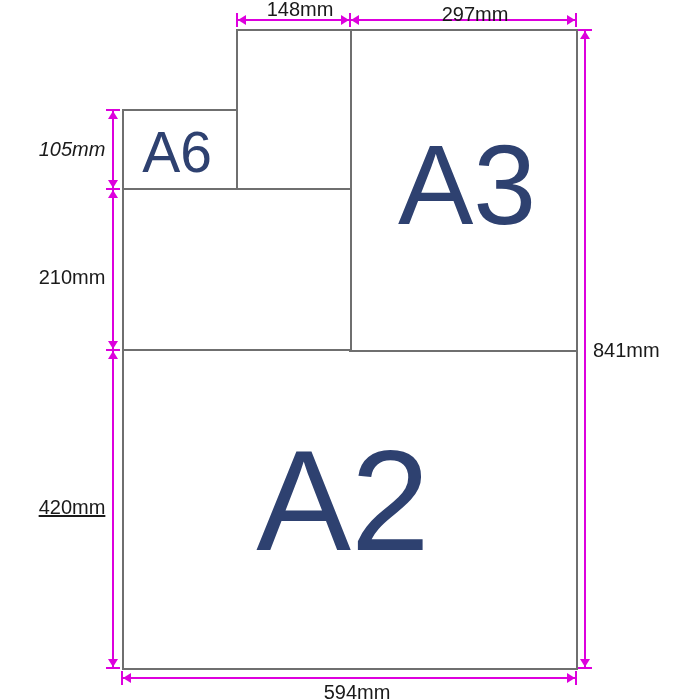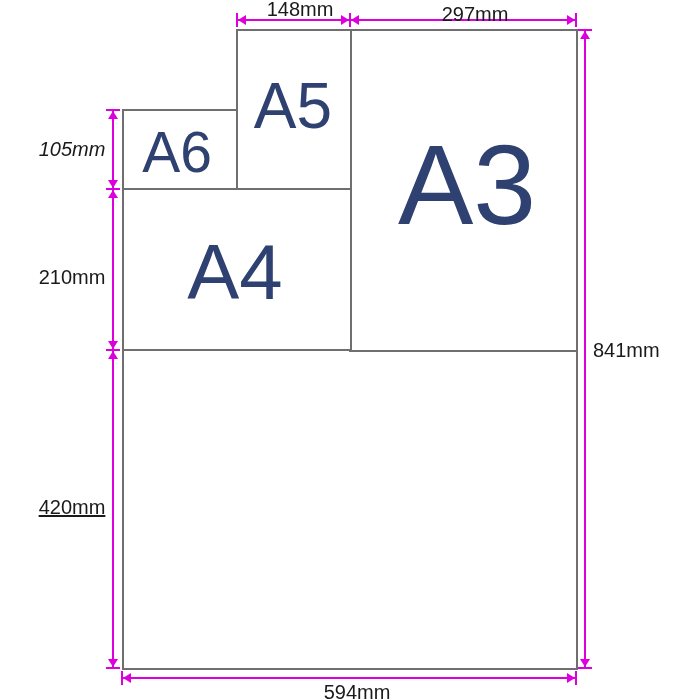--- a/index.html
+++ b/index.html
@@ -125,17 +125,16 @@
 
   <div class="dtext ctr" id="dt-148">148mm</div>
   <div class="dtext ctr" id="dt-297">297mm</div>
   <div class="dtext ctr" id="dt-105">105mm</div>
   <div class="dtext ctr" id="dt-210">210mm</div>
   <div class="dtext ctr" id="dt-420">420mm</div>
   <div class="dtext midv" id="dt-841">841mm</div>
   <div class="dtext ctr" id="dt-594">594mm</div>
 
   <div class="plabel" id="lbl-a6">A6</div>
-  <div class="plabel" id="lbl-a5">A5</div>
-  <div class="plabel" id="lbl-a4">A4</div>
   <div class="plabel" id="lbl-a3">A3</div>
+  <div class="plabel" id="lbl-a2">A2</div>
 
 </div>
 
 </body></html>

